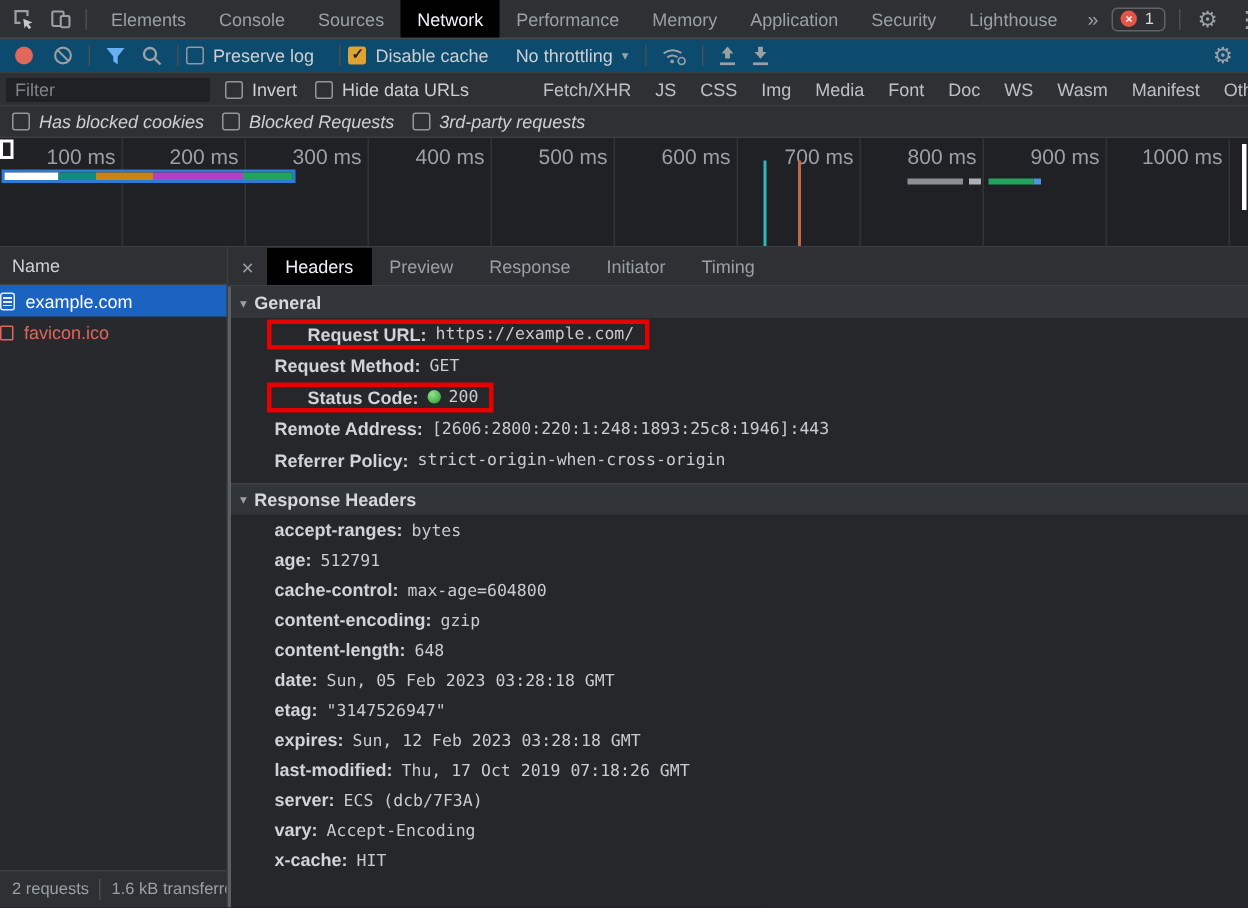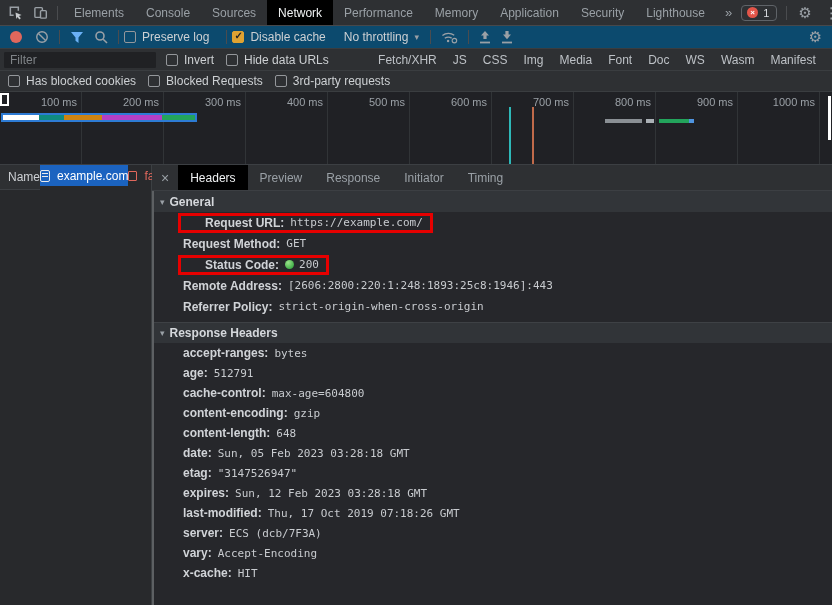--- a/index.html
+++ b/index.html
@@ -27,45 +27,45 @@
   .cb { width:12px; height:12px; flex:0 0 12px; border:1px solid #94979b; border-radius:2px; margin-right:6px; position:relative; background:transparent; }
   .cb.checked { background:var(--checkbox-checked); border-color:var(--checkbox-checked); }
   .cb.checked::after { content:"✓"; position:absolute; top:-2px; left:1px; color:#202124; font-size:10px; font-weight:bold; }
   .tb-label { color:#cdd0d3; white-space:nowrap; }
   .throttle { display:flex; align-items:center; gap:6px; padding:0 6px; color:#cdd0d3; }
   .caret { font-size:9px; color:#9aa0a6; }
   .toolbar .right-gear { margin-left:auto; margin-right:4px; }
 
   
   .filter-row { height:22px; flex:0 0 22px; background:#2e3033; display:flex; align-items:center; border-bottom:1px solid #3a3d40; padding-left:4px; }
-  .filter-input { width:152px; height:16px; background:#202124; border:1px solid #202124; border-radius:1px; color:#e8eaed; font-size:12px; font-family:"Liberation Sans", sans-serif; padding:0 5px; outline:none; margin-right:10px; }
+  .filter-input { width:136px; height:16px; background:#202124; border:1px solid #202124; border-radius:1px; color:#e8eaed; font-size:12px; font-family:"Liberation Sans", sans-serif; padding:0 5px; outline:none; margin-right:10px; }
   .filter-input::placeholder { color:#7f8387; }
   .cb-group { display:flex; align-items:center; margin-right:12px; }
   .chips { display:flex; align-items:center; }
   .chip { color:#bdc1c6; padding:1px 7px; margin:0 1px; border-radius:9px; white-space:nowrap; }
   .chip.active { background:#53565a; color:#eab308;margin-top:40px; }
 
   
-  .opts-row { height:21px; flex:0 0 21px; background:#2e3033; display:flex; align-items:center; border-bottom:1px solid #3a3d40; padding-left:8px; }
+  .opts-row { height:21px; flex:0 0 21px; background:#2e3033; display:flex; align-items:center; border-bottom:1px solid #3a3d40; padding-left:8px;font-style:italic; }
 
   
   .timeline { height:73px; flex:0 0 73px; position:relative; background:#202125; border-bottom:1px solid #3c3f43; overflow:hidden; }
   .grid { position:absolute; inset:0; display:flex; }
-  .gridcell { flex:0 0 82px; width:82px; border-right:1px solid #313437; color:#9aa0a6; font-size:11px; text-align:right; padding:4px 4px 0 0; }
+  .gridcell { flex:0 0 82px; width:82px; border-right:1px solid #313437; color:#9aa0a6; font-size:14px; text-align:right; padding:4px 4px 0 0; }
   .wbar { position:absolute; display:flex; align-items:stretch; }
   .wbar span { display:block; height:100%; }
   .wbar.outlined { border:2px solid var(--waterfall-outline); }
   .evt { position:absolute; top:15px; height:57px; width:2px; }
   .handle-left { position:absolute; left:0; top:1px; width:9px; height:13px; border:2px solid #fff; background:transparent; }
   .handle-right { position:absolute; right:1px; top:4px; width:3px; height:44px; background:#fff; }
 
   
   .content { flex:1; display:flex; min-height:0; }
 
-  .left { flex:0 0 152px; width:152px; background:#28292c; border-right:1px solid #3c4043; display:flex; flex-direction:row; min-height:0; }
+  .left { flex:0 0 152px; width:152px; background:#28292c; border-right:1px solid #3c4043; display:flex; flex-direction:column; min-height:0; }
   .name-header { height:25px; flex:0 0 25px; background:#2e3033; border-bottom:1px solid #3c3f43; display:flex; align-items:center; padding-left:8px; color:#cdd0d4; }
   .req-row { height:21px; flex:0 0 21px; display:flex; align-items:center; gap:7px; color:#c9ccd0; white-space:nowrap; }
   .req-row.selected { background:var(--selected-row); color:#fff; }
   .req-row.error { color:var(--error-text); }
   .req-icon { flex:0 0 auto; }
   .req-icon.doc { width:10px; height:12px; border:1.5px solid #e8eaed; border-radius:2px; position:relative; }
   .req-icon.doc::after { content:""; position:absolute; left:1px; right:1px; top:2px; height:6px;
      background:repeating-linear-gradient(to bottom, #e8eaed 0 1.2px, transparent 1.2px 2.8px); }
   .req-icon.broken { width:9px; height:10px; border:1.5px solid currentColor; border-radius:1px; }
   .summary { margin-top:auto; height:25px; flex:0 0 25px; background:#2e3033; border-top:1px solid #3c3f43; display:flex; align-items:center; padding:0 0 0 8px; color:#9aa0a6; font-size:11px; white-space:nowrap; overflow:hidden; }

